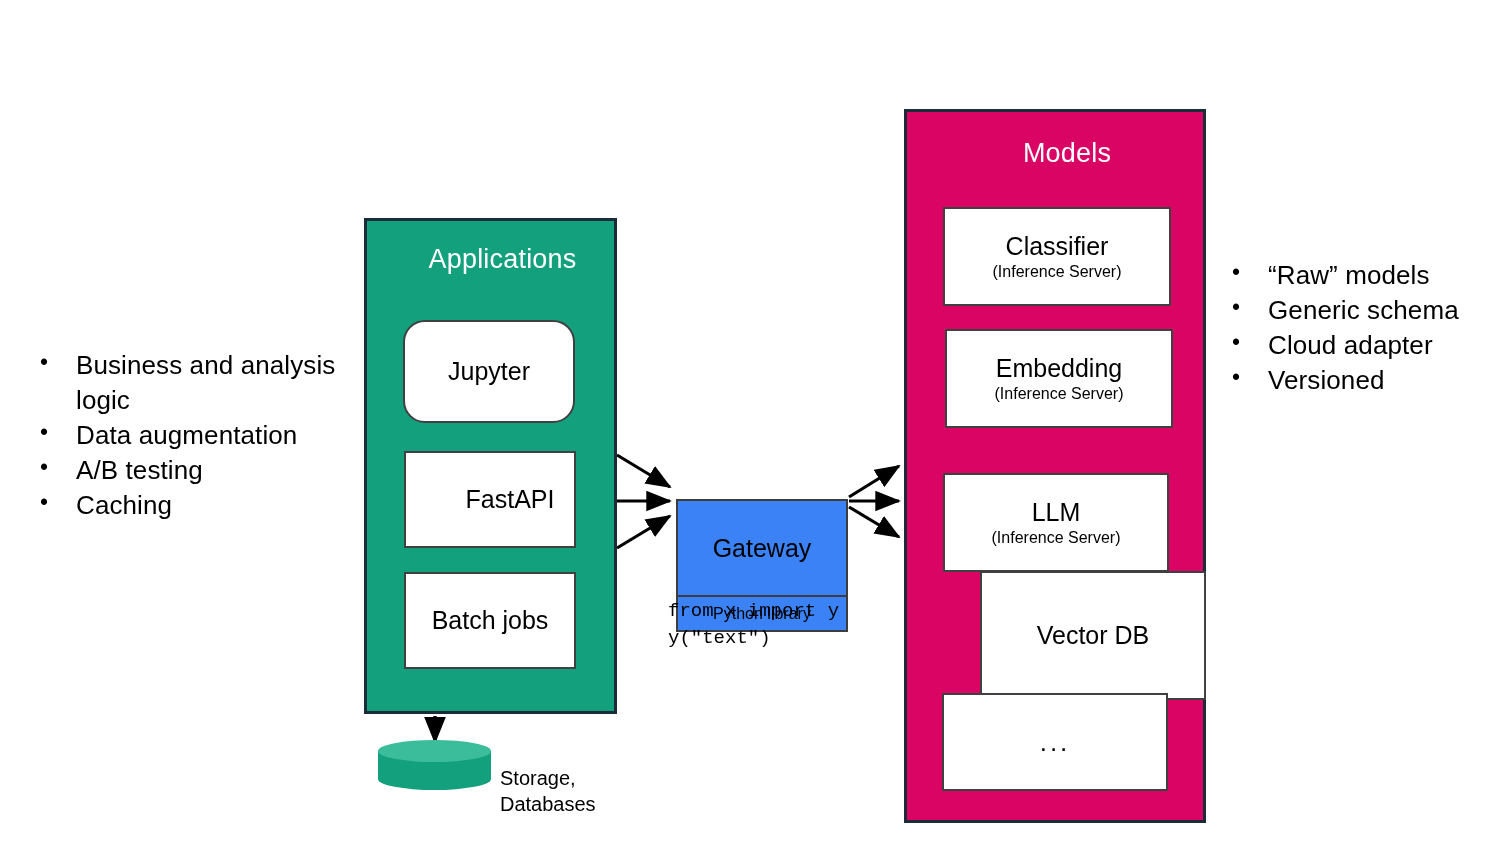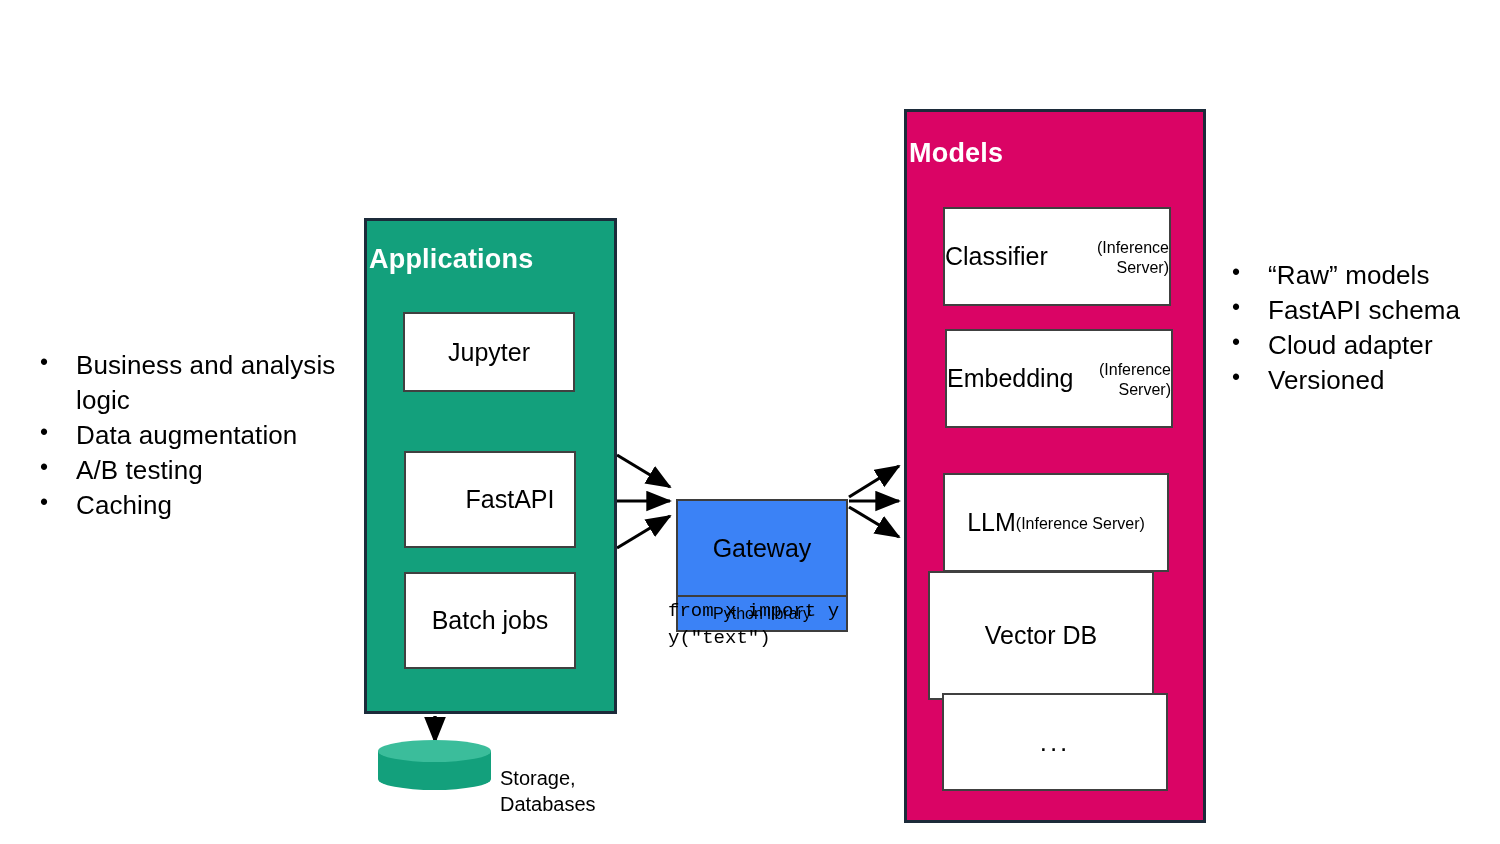--- a/index.html
+++ b/index.html
@@ -52,25 +52,26 @@
   #right-bullets { left: 1226px; top: 258px; width: 272px; }
 
   
   .panel {
     position: absolute;
     border: 3px solid #1c2b3a;
     box-sizing: border-box;
   }
   .panel-title {
     position: absolute;
-    left: 2px;
+    left: 12px;
     width: 100%;
+    text-align: center;
     color: #ffffff;
     font-size: 27px;
-    font-weight: bold;
+    font-weight: normal;
     letter-spacing: 0.2px;
   }
   #applications-panel {
     left: 364px; top: 218px;
     width: 253px; height: 496px;
     background: #13a07c;
   }
   #applications-panel .panel-title { top: 23px; }
 
   #models-panel {
@@ -80,21 +81,21 @@
   }
   #models-panel .panel-title { top: 26px; }
 
   
   .card {
     position: absolute;
     background: #ffffff;
     border: 2px solid #404040;
     box-sizing: border-box;
     display: flex;
-    flex-direction: row;
+    flex-direction: column;
     align-items: center;
     justify-content: center;
   }
   .card-title {
     font-size: 25px;
     color: #000000;
     line-height: 1.15;
     text-align: center;
   }
   .card-sub {
@@ -104,29 +105,29 @@
     text-align: right;
     margin-top: 2px;
   }
   .card-dots {
     font-size: 26px;
     letter-spacing: 3px;
     color: #000;
   }
 
   
-  #card-jupyter   { left: 403px; top: 312px; width: 172px; height: 80px; }
+  #card-jupyter   { left: 403px; top: 320px; width: 172px; height: 103px; border-radius: 22px; }
   #card-fastapi   { left: 404px; top: 451px; width: 172px; height: 97px; padding-left: 40px; }
   #card-batchjobs { left: 404px; top: 572px; width: 172px; height: 97px; }
 
   
   #card-classifier { left: 943px; top: 207px;  width: 228px; height: 99px; }
   #card-embedding  { left: 945px; top: 329px;  width: 228px; height: 99px; }
   #card-llm        { left: 943px; top: 449px;  width: 226px; height: 99px; margin-top: 24px; }
-  #card-vectordb   { left: 928px; top: 571px;  width: 226px; height: 129px; }
+  #card-vectordb   { left: 980px; top: 571px;  width: 226px; height: 129px; }
   #card-more       { left: 942px; top: 693px;  width: 226px; height: 98px; }
 
   
   #gateway-box {
     position: absolute;
     left: 676px; top: 452px;
     width: 172px; height: 133px;
     background: #3b82f6;
     border: 2px solid #3d3d3d;
     box-sizing: border-box;
@@ -284,18 +285,18 @@
   </div>
   <div class="card" id="card-vectordb">
     <div class="card-title">Vector DB</div>
   </div>
   <div class="card" id="card-more">
     <div class="card-dots">...</div>
   </div>
 
   <ul class="bullets" id="right-bullets">
     <li>“Raw” models</li>
-    <li>FastAPI schema</li>
+    <li>Generic schema</li>
     <li>Cloud adapter</li>
     <li>Versioned</li>
   </ul>
 
 </div>
 
 </body></html>

